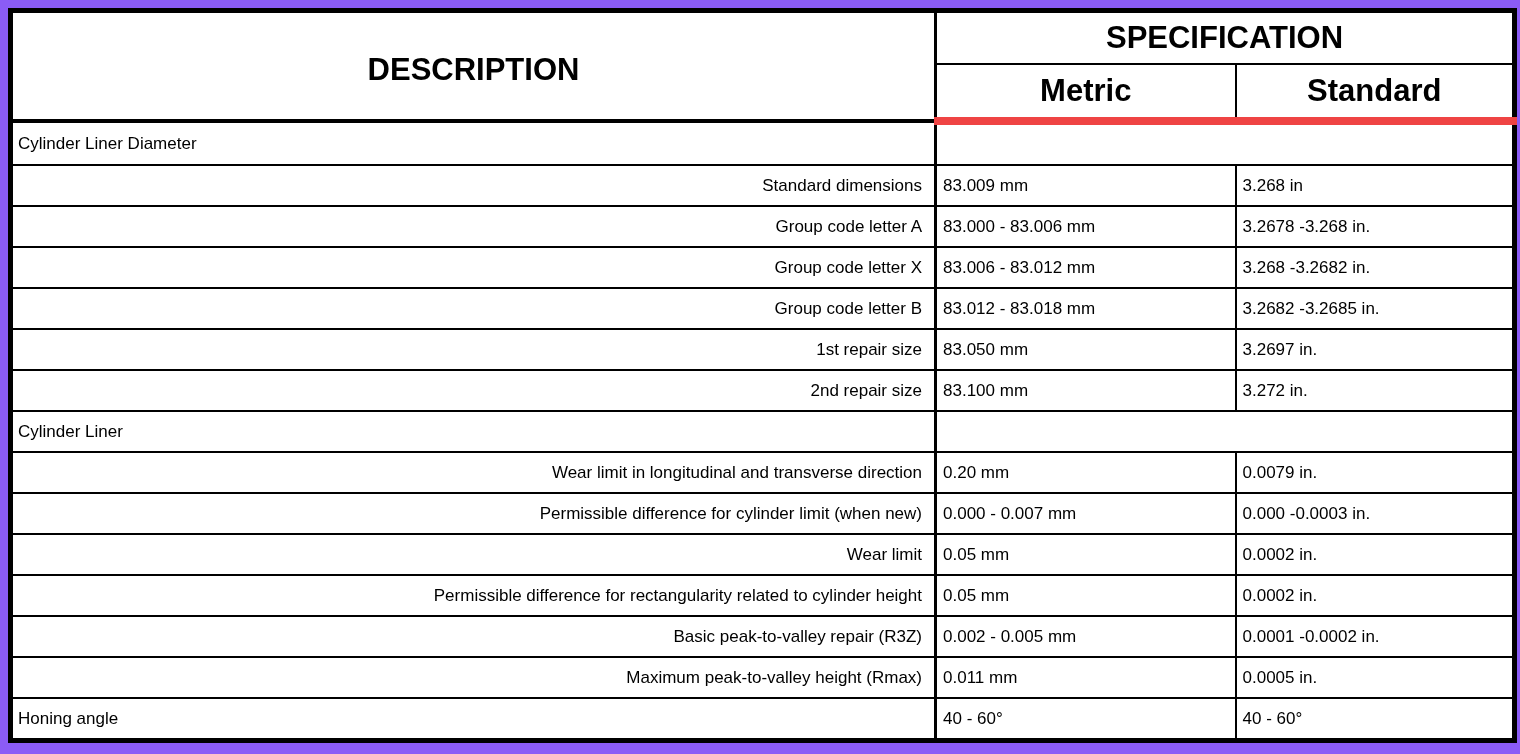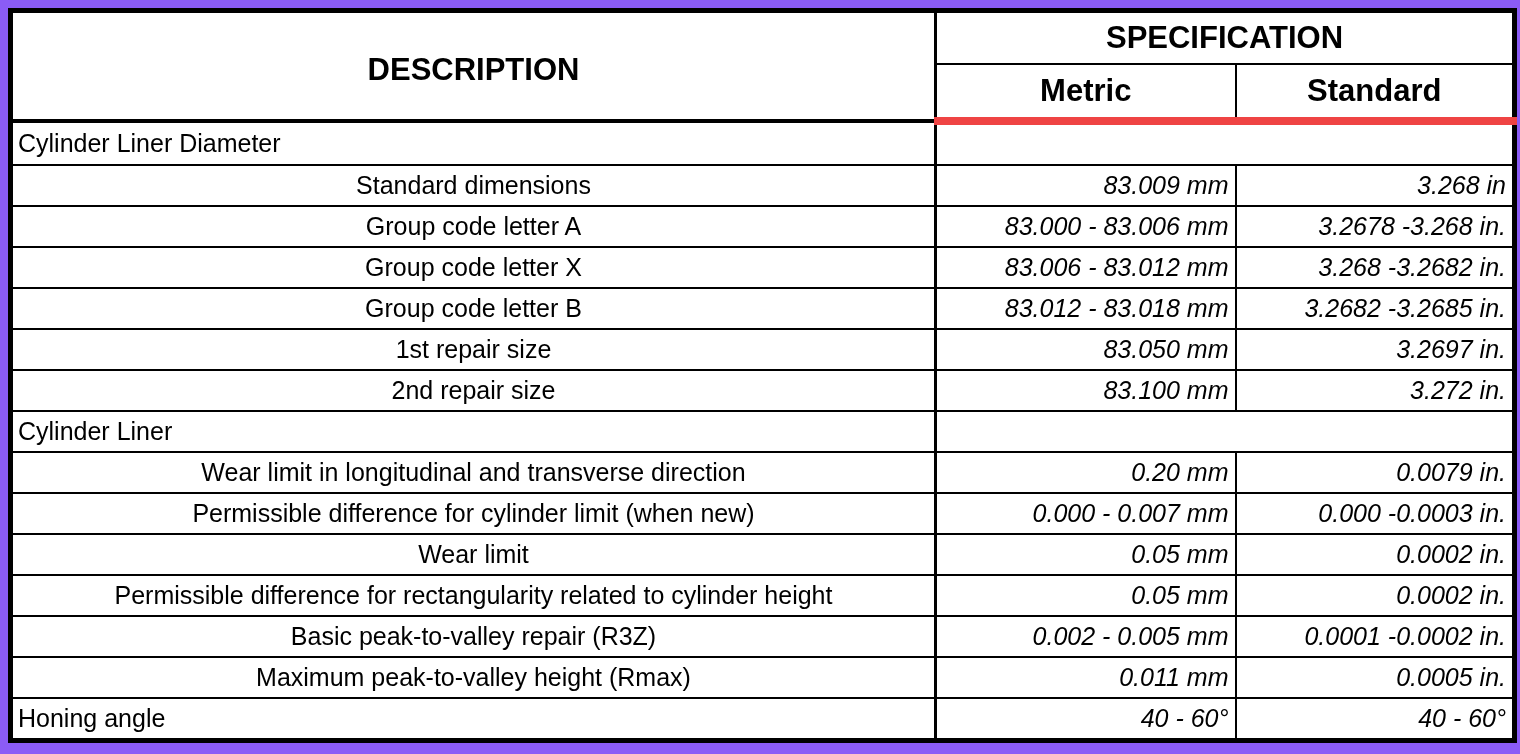--- a/index.html
+++ b/index.html
@@ -48,38 +48,37 @@
   }
   th.hdr-specification {
     height: 44px;
   }
   th.hdr-metric, th.hdr-standard {
     height: 46px;
     border-bottom: 8px solid #ef4444;
   }
   
   .spec-table tbody td {
-    font-size: 25px;
+    font-size: 17px;
     height: 39px;
     vertical-align: middle;
   }
   td.desc-cell {
     border-right: 3px solid #000;
   }
   td.desc-section {
     text-align: left;
     padding-left: 5px;
   }
   td.desc-item {
-    text-align: center;
-    padding-right: 6px;
+    text-align: right;
+    padding-right: 12px;
   }
   td.value-cell {
-    text-align: right;
-    font-style: italic;
+    text-align: left;
   }
   td.spec-merged {
     border-left: 3px solid #000;
   }
 </style>
 </head>
 <body>
 
 <div class="page">
   <table class="spec-table">

